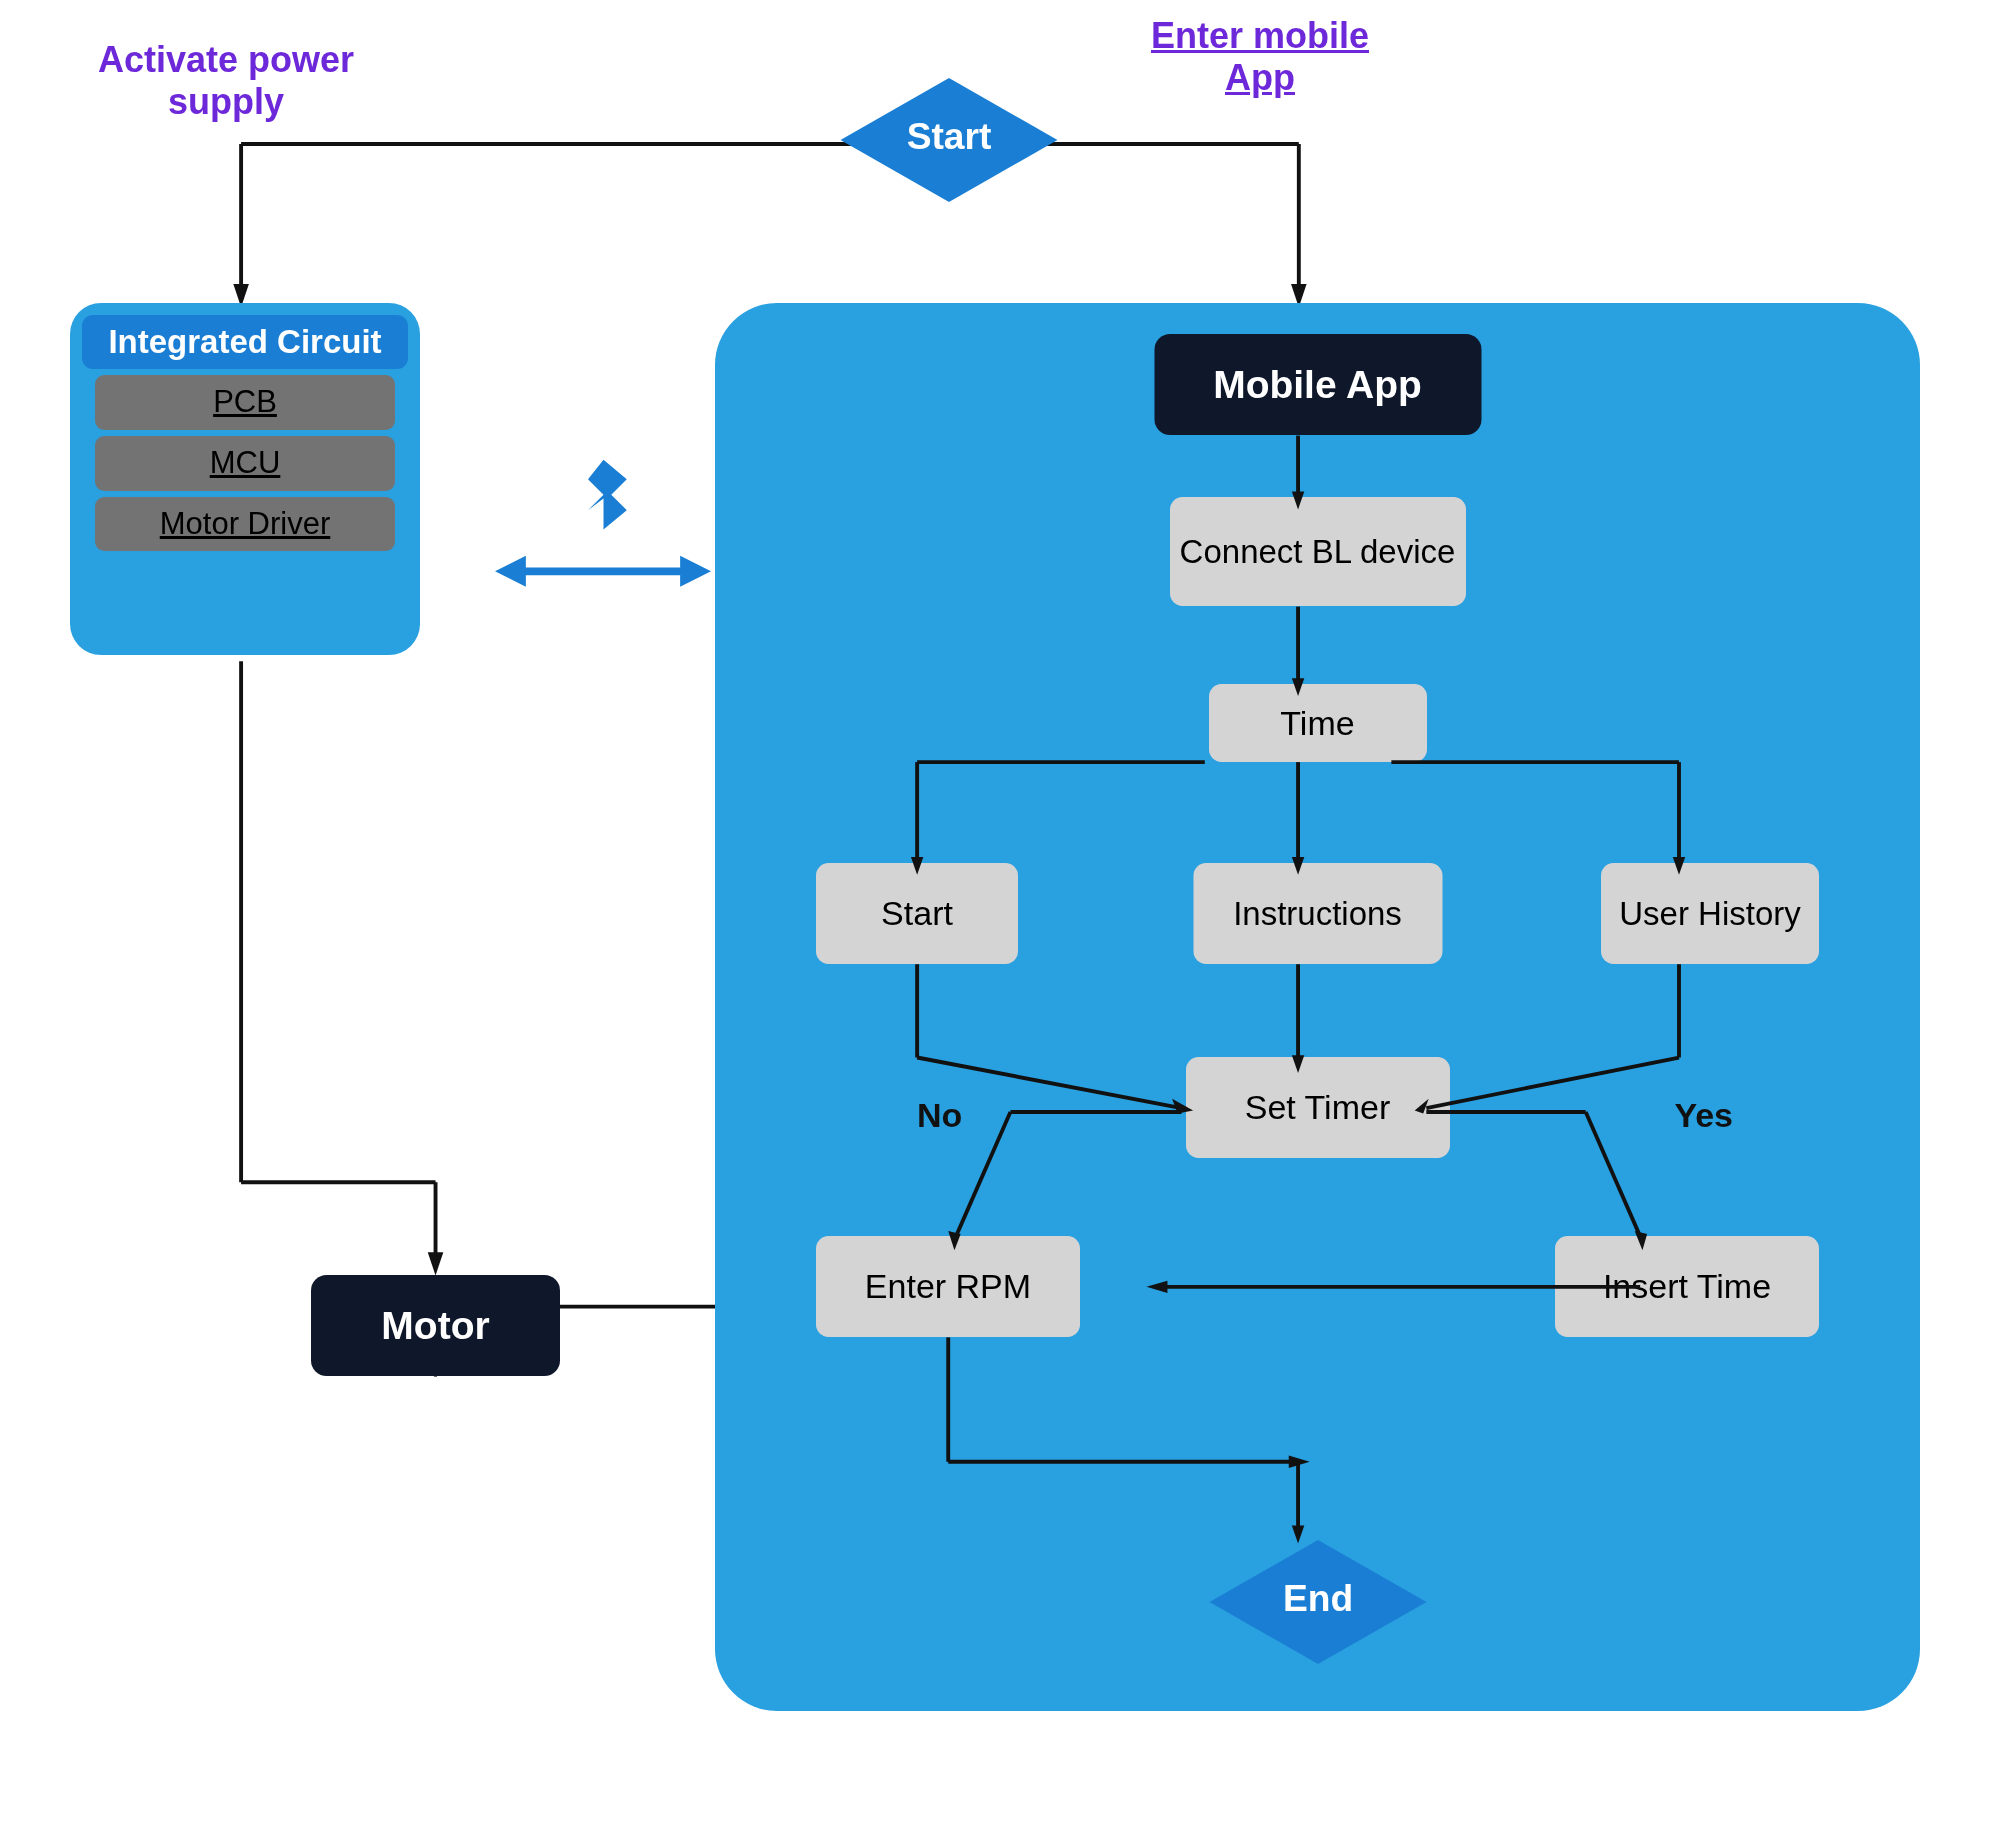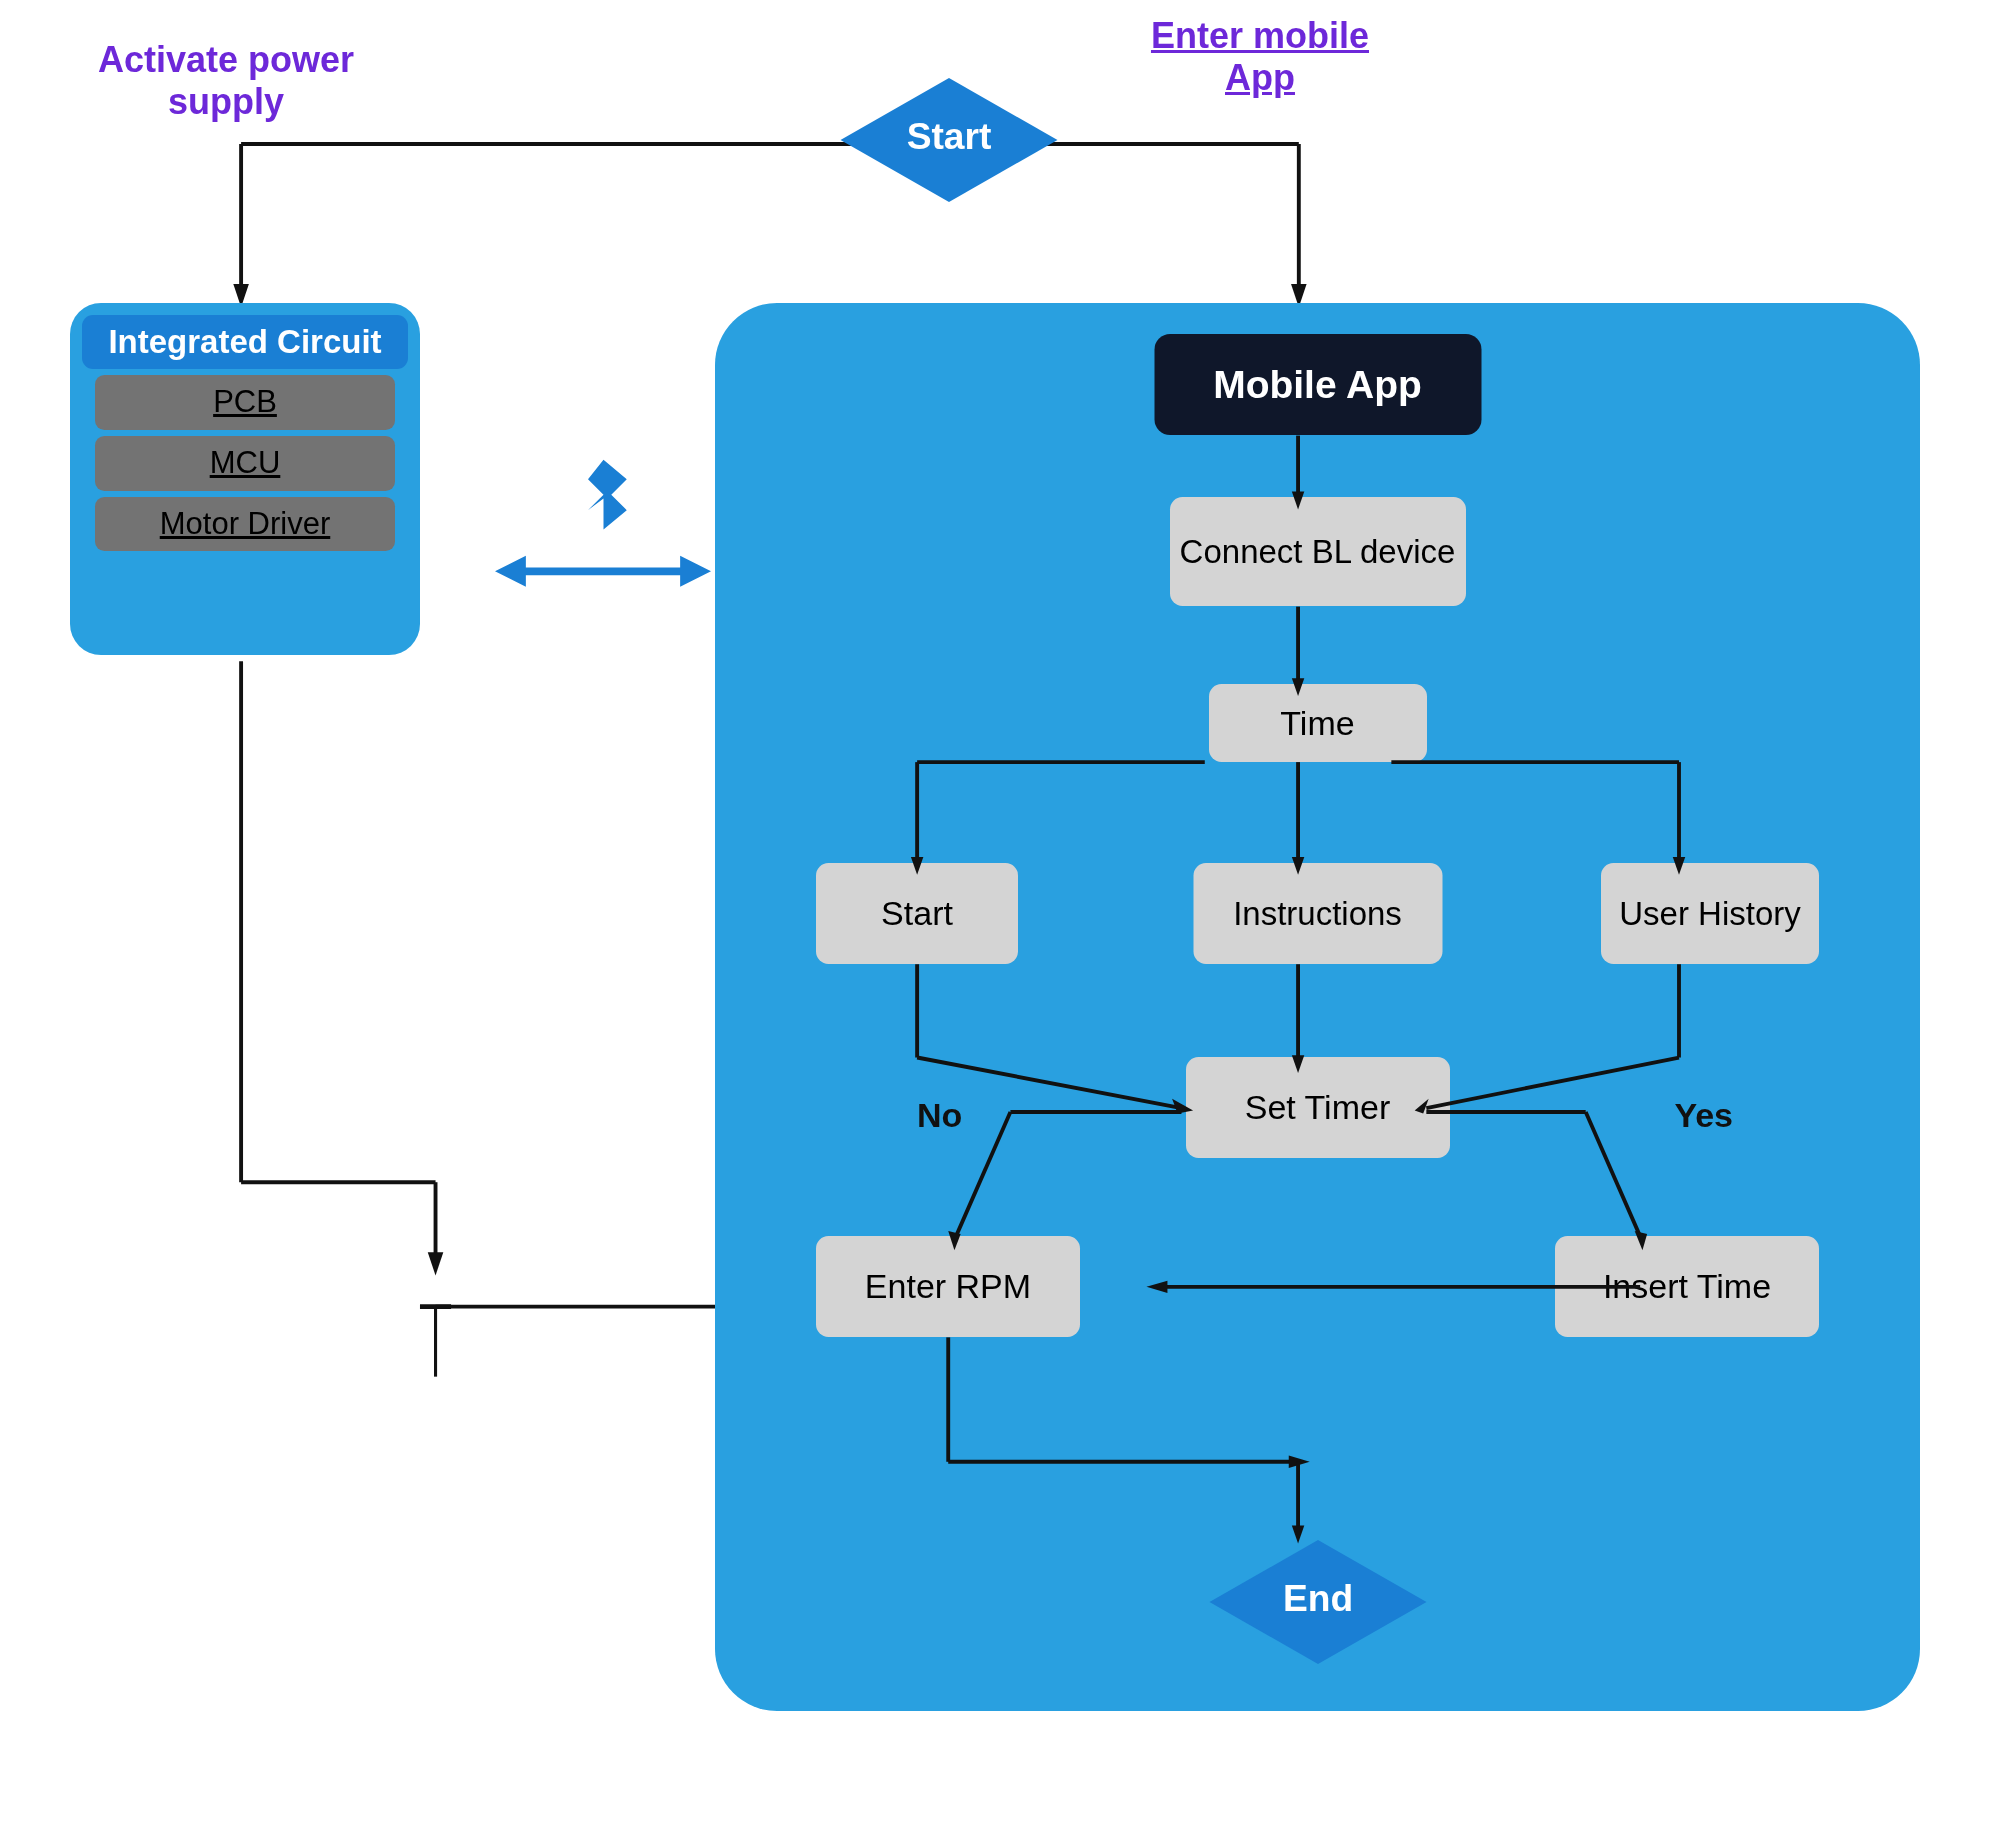--- a/index.html
+++ b/index.html
@@ -199,20 +199,21 @@
 
       <path d="M50 10 L80 35 L60 55 L80 75 L50 100 L50 60 L30 75 L50 55 L30 35 Z" fill="#1a7fd4" stroke="none"></path>
     </svg>
 
     <svg width="218" height="54" style="margin-top:7.8px;" viewBox="0 0 280 70">
 
       <polygon points="0,25 40,5 40,20 240,20 240,5 280,25 240,45 240,30 40,30 40,45 Z" fill="#1a7fd4"></polygon>
     </svg>
   </div>
 
+  <div class="blue-box" style="left:311px; top:1275px; width:249px; height:101px; font-size:39px; font-weight:bold;">Motor</div>
 
   <div class="container-box" style="left:715px; top:303px; width:1205px; height:1408px;">
 
     <div class="blue-box" style="left:50%; top:31px; transform:translateX(-50%); width:327px; height:101px; font-size:39px; font-weight:bold; position:absolute;">Mobile
 App</div>
 
     <div class="gray-box" style="left:50%; top:194px; transform:translateX(-50%); width:296px; height:109px; font-size:33px; position:absolute;">Connect BL
 device</div>
 
     <div class="gray-box" style="left:50%; top:381px; transform:translateX(-50%); width:218px; height:78px; font-size:34px; position:absolute;">Time</div>

